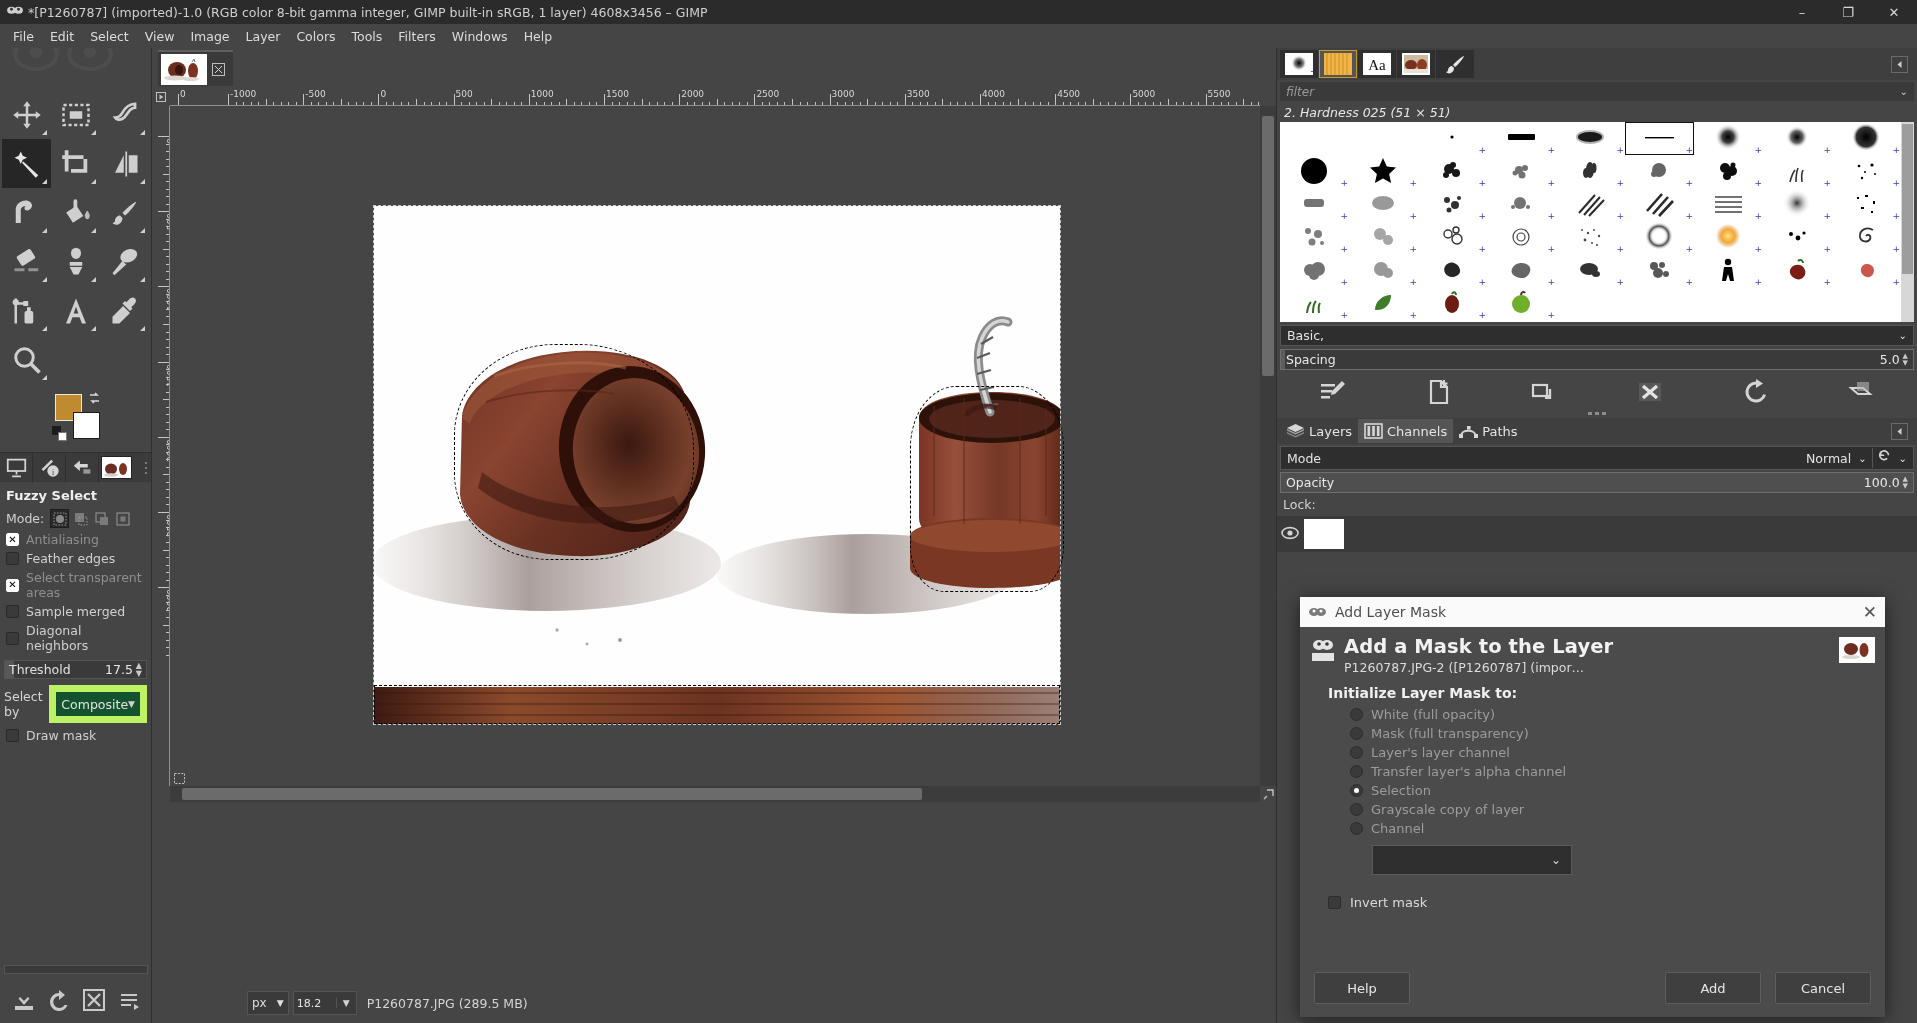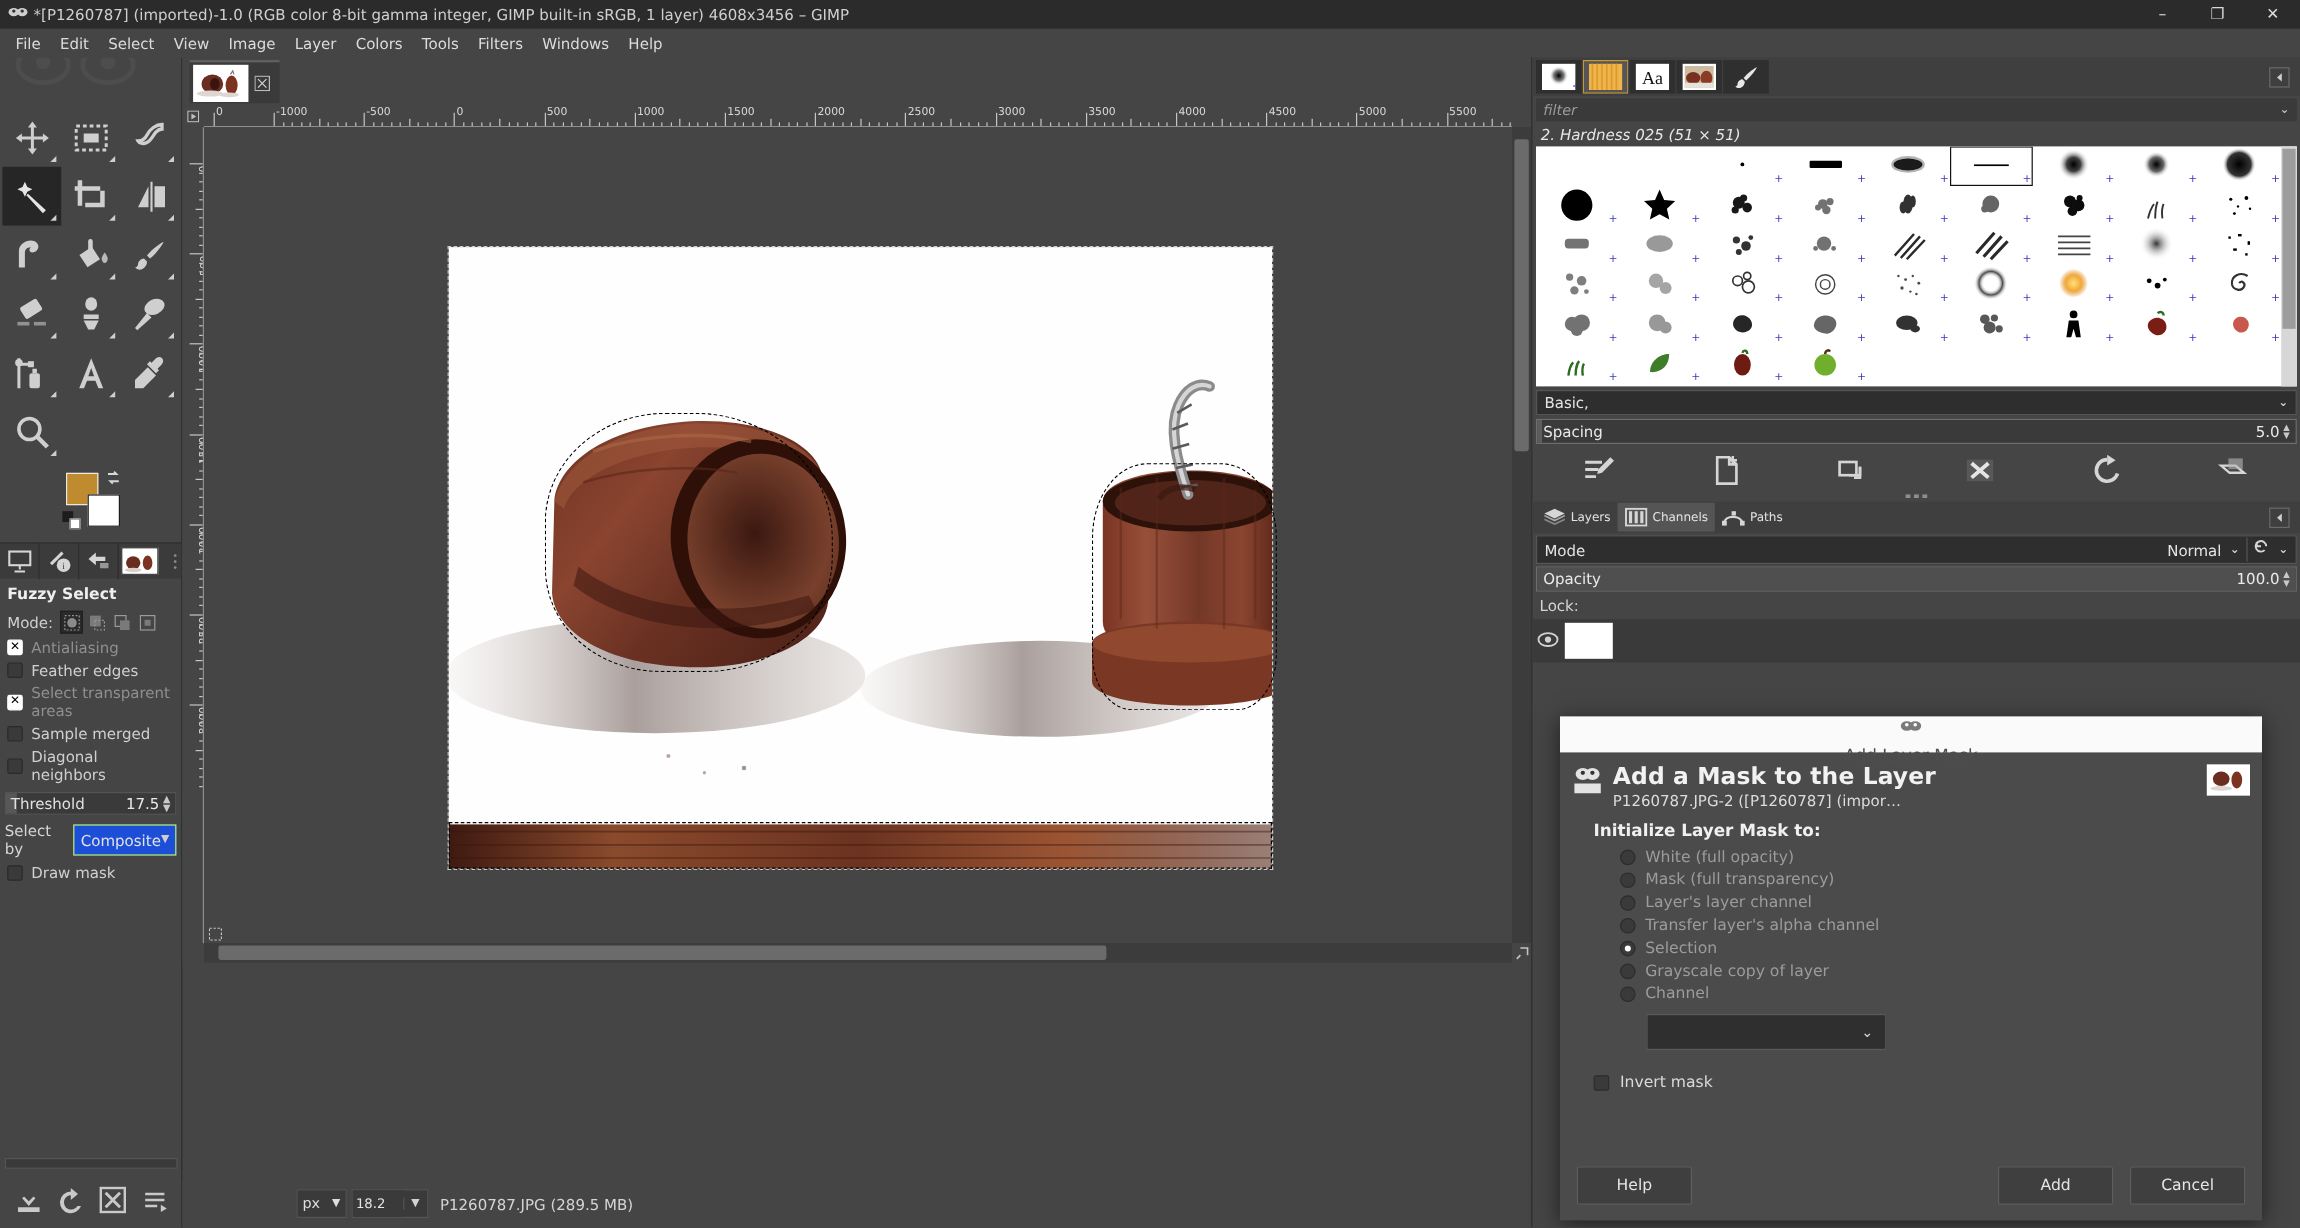--- a/index.html
+++ b/index.html
@@ -116,21 +116,21 @@
     display: flex; align-items: center; padding: 0 4px; position: relative; font-size: 12.5px;
   }
   .slider-row .fill { position: absolute; left: 0; top: 0; bottom: 0; width: 9px; background: #585858; }
   .slider-row .lbl { position: relative; color: #e0e0e0; }
   .slider-row .val { position: relative; margin-left: auto; color: #e8e8e8; }
   .slider-row .spin { position: relative; margin-left: 3px; font-size: 8px; line-height: 8px; color: #c9c9c9; display: flex; flex-direction: column; }
 
   .combo-row { display: flex; align-items: center; padding: 3px 4px; }
   .combo-row .lbl { font-size: 12.5px; color: #d6d6d6; width: 68px; }
   .combo {
-    flex: 1; height: 21px; background: #1d4ed8; border: 1px solid #bef264;
+    flex: 1; height: 21px; background: #14532d; border: 7px solid #bef264;
     display: flex; align-items: center; padding: 12px 5px; font-size: 12.5px; color: #e2e2e2;
   }
   .combo .arrow { margin-left: auto; font-size: 9px; color: #cfcfcf; }
 
   .tb-bottom-bar {
     position: absolute; left: 0; bottom: 46px; width: 152px; height: 16px;
     display: flex; align-items: center; padding: 0 4px;
   }
   .tb-bottom-bar .track { flex: 1; height: 9px; background: #3a3a3a; border: 1px solid #555; }
   .tb-footer {
@@ -292,21 +292,21 @@
   .dock-actions { display: flex; margin: 5px 3px 0 3px; gap: 0; }
   .dock-act {
     flex: 1; height: 34px; display: flex; align-items: center; justify-content: center;
   }
   .dock-act svg { width: 26px; height: 26px; fill: #d5d5d5; }
   .dock-grip { height: 9px; display: flex; align-items: center; justify-content: center; gap: 3px; }
   .dock-grip i { width: 4px; height: 3px; background: #8d8d8d; display: block; }
 
   .layer-tabs { display: flex; align-items: center; height: 26px; background: #3f3f3f; padding: 1px 3px; }
   .layer-tab {
-    height: 24px; display: flex; align-items: center; gap: 4px; padding: 0 6px; font-size: 10px;
+    height: 24px; display: flex; align-items: center; gap: 4px; padding: 0 6px; font-size: 13px;
     color: #e4e4e4;
   }
   .layer-tab.active { background: #555; }
   .layer-tab svg { width: 19px; height: 16px; fill: #d6d6d6; }
   .layer-tabs .spacer { flex: 1; }
 
   .mode-bar {
     margin: 2px 3px 0 3px; height: 24px; background: #2e2e2e; border: 1px solid #555;
     display: flex; align-items: center; padding: 0 6px; font-size: 12.5px; color: #e4e4e4;
   }
@@ -328,21 +328,21 @@
   }
   .layer-row .eye svg { width: 18px; height: 14px; fill: #d2d2d2; }
   .layer-row .lthumb { width: 40px; height: 30px; background: #fff; }
 
   
   .dialog {
     position: absolute; left: 1300px; top: 597px; width: 585px; height: 420px;
     background: #4b4b4b; box-shadow: 0 3px 18px rgba(0,0,0,.55);
   }
   .dlg-title {
-    height: 30px; background: #fafafa; display: flex; align-items: center; padding: 0 8px; gap: 8px; flex-direction: column;
+    height: 30px; background: #fafafa; display: flex; align-items: center; padding: 0 8px; gap: 8px;
   }
   .dlg-title .wilber-ic { width: 19px; height: 17px; }
   .dlg-title .t { font-size: 14px; color: #4e4e4e; }
   .dlg-title .x { margin-left: auto; font-size: 17px; color: #555; line-height: 1; }
   .dlg-head { display: flex; align-items: flex-start; padding: 8px 10px 4px 10px; gap: 8px; }
   .dlg-head .ic { width: 26px; height: 26px; flex: none; margin-top: 2px; }
   .dlg-head .txts { flex: 1; }
   .dlg-head h2 { font-size: 19.5px; color: #f2f2f2; font-weight: bold; letter-spacing: .1px; }
   .dlg-head .sub { font-size: 12.5px; color: #dcdcdc; margin-top: 2px; }
   .dlg-head .hthumb { width: 36px; height: 26px; background: #fff; flex: none; margin-top: 2px; overflow: hidden; }

